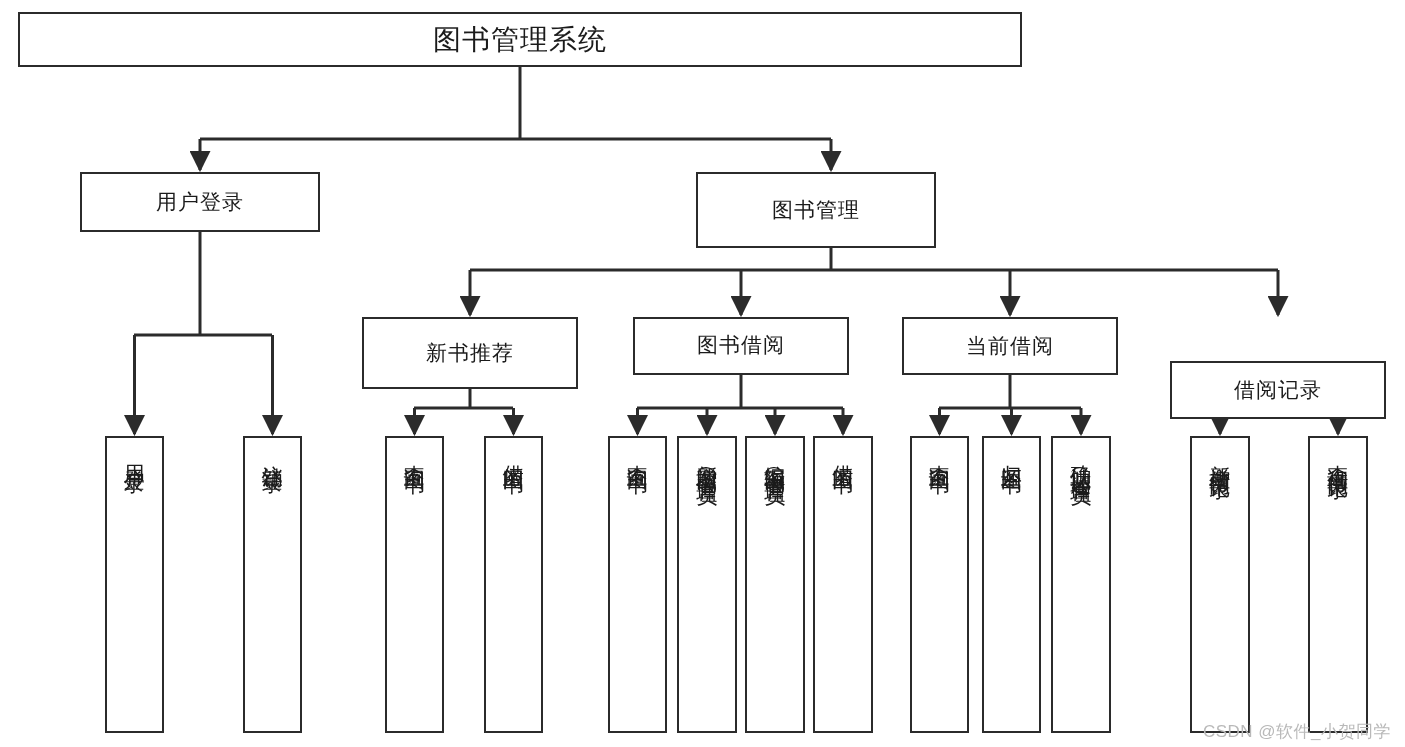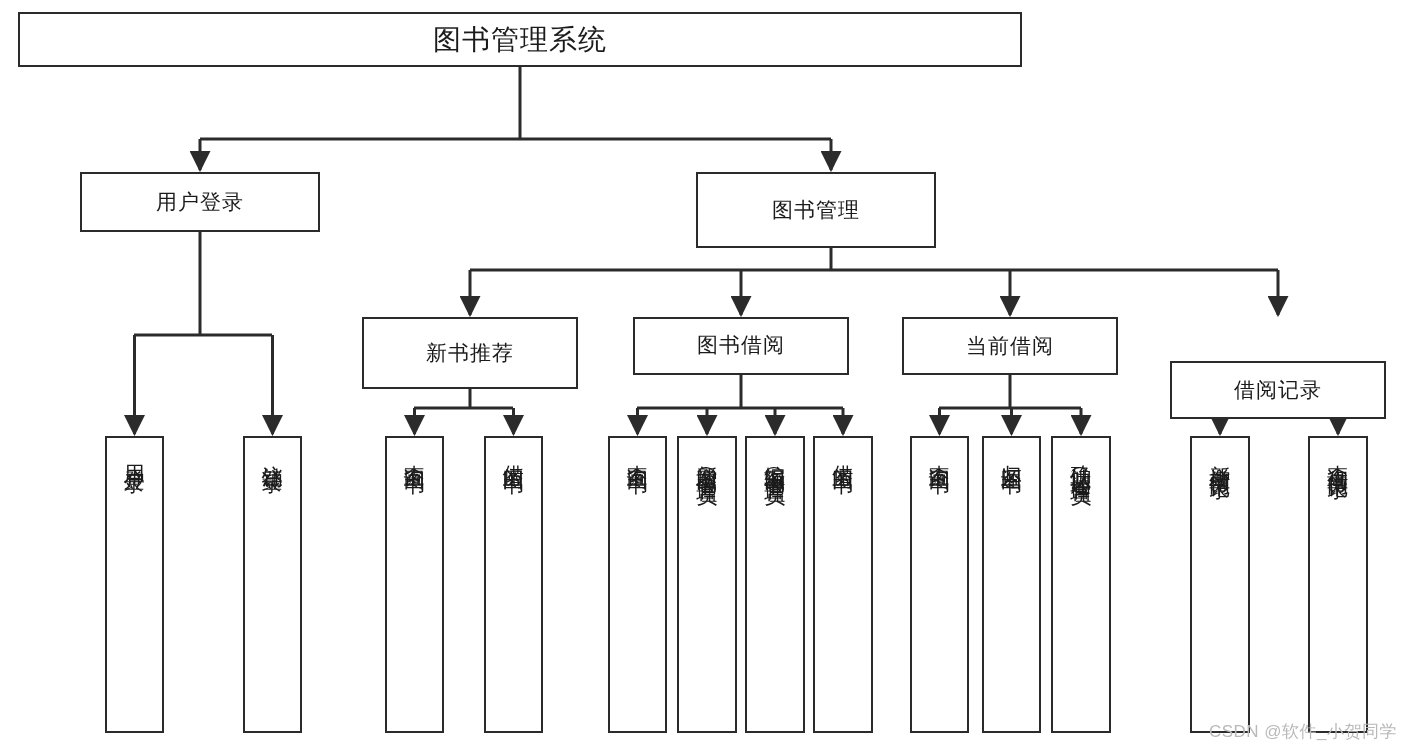--- a/index.html
+++ b/index.html
@@ -55,21 +55,21 @@
     writing-mode: vertical-rl;
     text-orientation: upright;
     font-size: 21px;
     line-height: 1.22;
     letter-spacing: 3px;
     white-space: normal;
     max-height: 100%;
   }
   .watermark {
     position: absolute;
-    right: 8px;
+    right: 14px;
     bottom: 4px;
     font-size: 17px;
     color: #b9b9b9;
     letter-spacing: 0.5px;
     white-space: nowrap;
     user-select: none;
     margin-top: 28px;
   }
 </style>
 </head>

